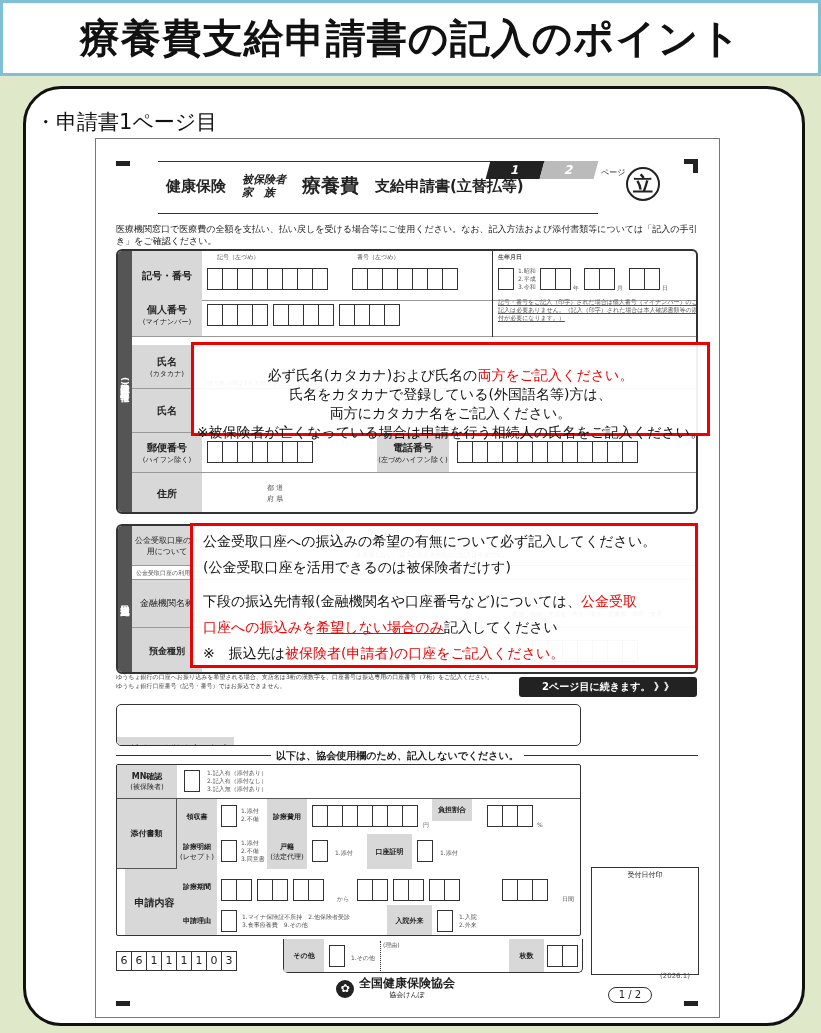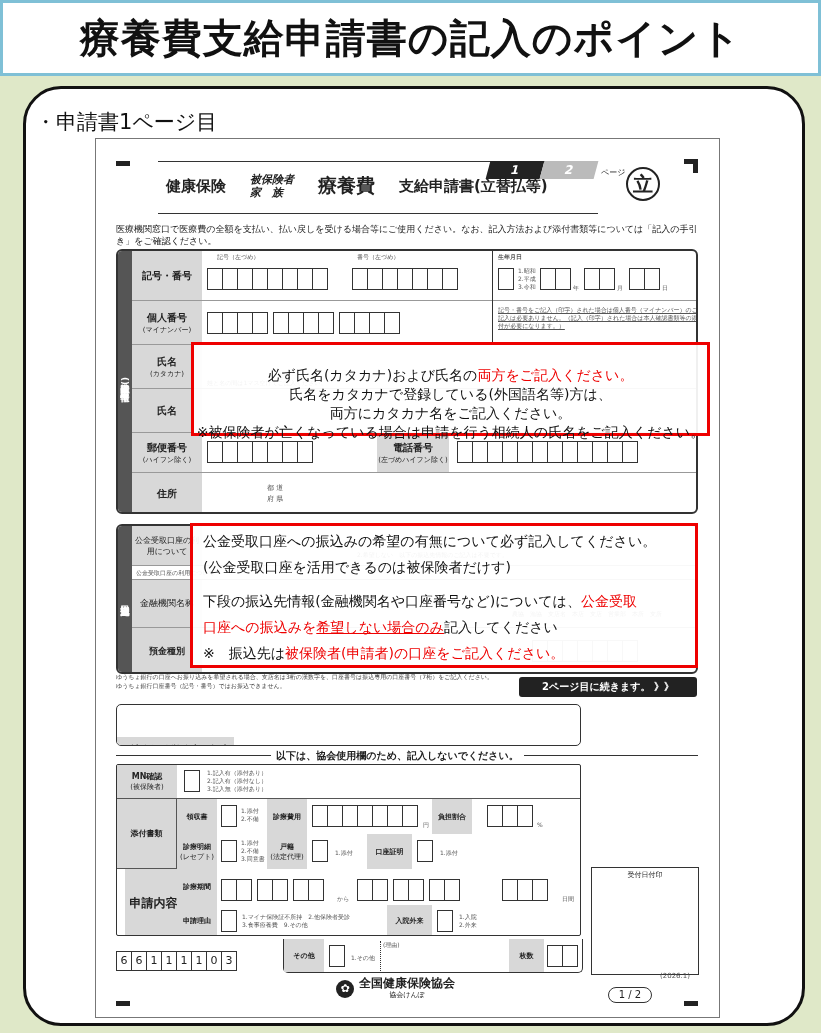--- a/index.html
+++ b/index.html
@@ -8,21 +8,21 @@
 
   .banner { position: absolute; left: 0; top: 0; width: 821px; height: 76px; background: #fff; border: 3px solid #7fc0d6; display: flex; align-items: center; justify-content: center; }
   .banner h1 { font-size: 40px; font-weight: bold; letter-spacing: 1px; color: #111; }
 
   .panel { position: absolute; left: 23px; top: 86px; width: 782px; height: 940px; background: #fff; border: 3px solid #111; border-radius: 38px; }
   .panel-heading { position: absolute; left: 35px; top: 108px; font-size: 21px; color: #111; }
 
   .sheet { position: absolute; left: 95px; top: 138px; width: 625px; height: 880px; background: #fff; border: 1px solid #777; overflow: hidden; }
   .mark { position: absolute; background: #222; }
 
-  .sheet-title { position: absolute; left: 70px; top: 34px; display: flex; align-items: center; gap: 24px; }
+  .sheet-title { position: absolute; left: 70px; top: 34px; display: flex; align-items: center; gap: 16px; }
   .t-main { font-size: 15px; font-weight: bold; }
   .t-stack { font-size: 11px; font-weight: bold; line-height: 13px; font-style: italic; }
   .t-big { font-size: 19px; font-weight: bold; }
   .hr { position: absolute; height: 1px; background: #333; }
   .page-tabs { position: absolute; left: 392px; top: 22px; display: flex; }
   .ptab { width: 54px; height: 18px; color: #fff; font-size: 12px; font-weight: bold; text-align: center; line-height: 18px; transform: skewX(-15deg); }
   .ptab.on { background: #222; } .ptab.off { background: #bbb; }
   .ptab-label { position: absolute; left: 505px; top: 28px; font-size: 8px; }
   .circle-tachi { position: absolute; left: 530px; top: 28px; width: 34px; height: 34px; border: 2px solid #222; border-radius: 50%; font-size: 20px; font-weight: bold; text-align: center; line-height: 30px; }
 
@@ -151,21 +151,21 @@
           <div class="cell"></div>
         </div>
       <div class="tiny" style="left:485px;top:33px">月</div>
       <div class="cells" style="left:497px;top:17px">
           <div class="cell"></div>
           <div class="cell"></div>
         </div>
       <div class="tiny" style="left:530px;top:33px">日</div>
     </div>
 
-    <div class="row" style="left:14px;top:50px;width:674px;height:44px">
+    <div class="row" style="left:14px;top:42px;width:674px;height:44px">
       <div class="lbl" style="left:0;top:0;width:70px;height:43px">
         <span>個人番号</span>
           <small>(マイナンバー)</small>
       </div>
       <div class="cells g" style="left:75px;top:11px">
         <div class="cells" style="position:static">
             <div class="cell"></div>
             <div class="cell"></div>
             <div class="cell"></div>
             <div class="cell"></div>
@@ -323,21 +323,21 @@
     <div class="cells" style="left:195px;top:40px">
         <div class="cell"></div>
         <div class="cell"></div>
         <div class="cell"></div>
         <div class="cell"></div>
         <div class="cell"></div>
         <div class="cell"></div>
         <div class="cell"></div>
       </div>
     <div class="tiny" style="left:306px;top:56px">円</div>
-    <div class="lbl" style="left:315px;top:34px;width:40px;height:35px;font-size:7px">
+    <div class="lbl" style="left:315px;top:34px;width:40px;height:22px;font-size:7px">
         <span>負担割合</span>
       </div>
     <div class="cells" style="left:370px;top:40px">
         <div class="cell"></div>
         <div class="cell"></div>
         <div class="cell"></div>
       </div>
     <div class="tiny" style="left:420px;top:56px">%</div>
 
     <div class="lbl" style="left:60px;top:69px;width:40px;height:35px;font-size:7px">
@@ -355,21 +355,21 @@
         <small>(法定代理)</small>
       </div>
     <div class="obox" style="left:195px;top:75px"></div>
     <div class="tiny" style="left:218px;top:84px">1.添付</div>
     <div class="lbl" style="left:250px;top:69px;width:45px;height:35px;font-size:7px">
         <span>口座証明</span>
       </div>
     <div class="obox" style="left:300px;top:75px"></div>
     <div class="tiny" style="left:323px;top:84px">1.添付</div>
 
-    <div class="lbl" style="left:8px;top:104px;width:60px;height:68px;font-size:12px;border-right:3px solid #7f1d1d">
+    <div class="lbl" style="left:8px;top:104px;width:60px;height:68px;font-size:10px;border-right:1px solid #7f1d1d">
         <span>申請内容</span>
       </div>
     <div class="lbl" style="left:60px;top:104px;width:40px;height:36px;font-size:7px">
         <span>診療期間</span>
       </div>
     <div class="cells g" style="left:104px;top:114px">
       <div class="cells" style="position:static">
           <div class="cell"></div>
           <div class="cell"></div>
         </div>

